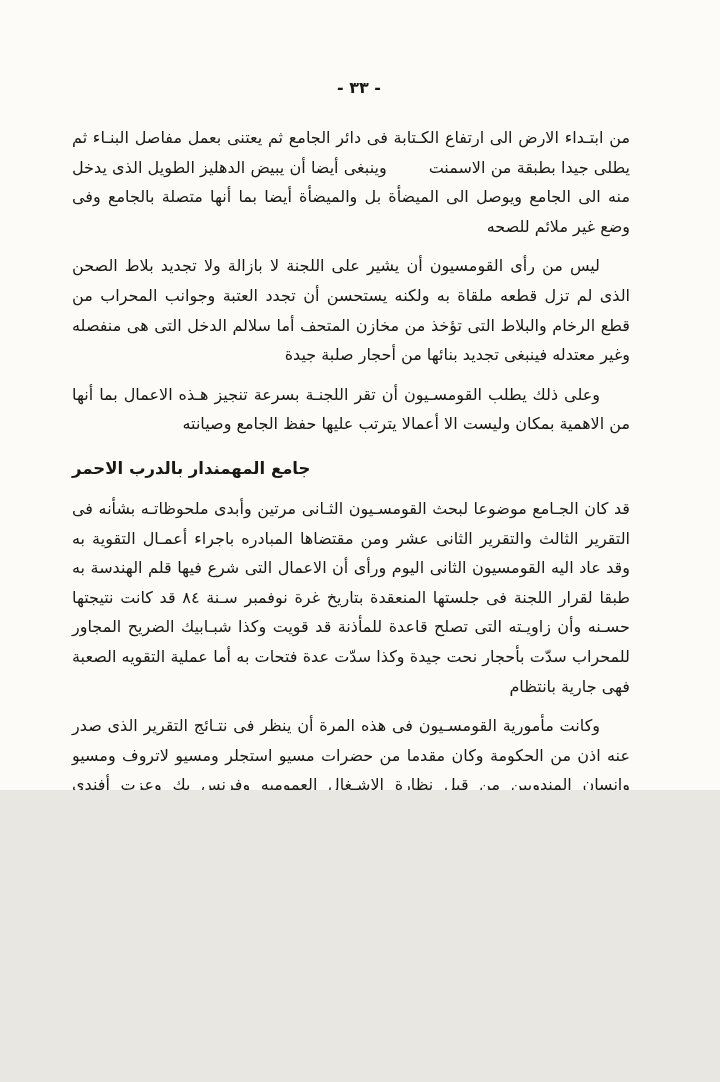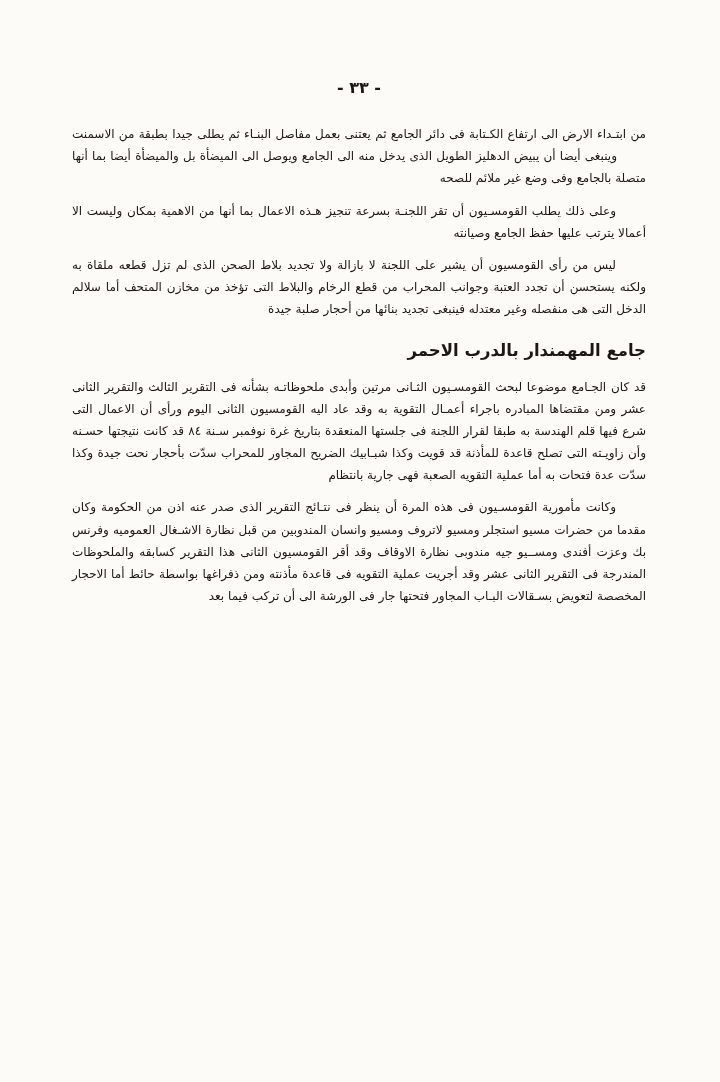--- a/index.html
+++ b/index.html
@@ -3,68 +3,68 @@
 <meta charset="utf-8">
 <style>
   html, body {
     margin: 0;
     padding: 0;
     background: #e9e7e2;
   }
   .page {
     position: relative;
     width: 720px;
-    height: 1082px;
+    height: 790px;
     margin: 0 auto;
     background: #fcfbf8;
     box-sizing: border-box;
     padding: 78px 74px 40px 72px;
     direction: rtl;
     font-family: "DejaVu Sans", sans-serif;
     color: #1b1712;
     overflow: hidden;
   }
   .page-number {
     text-align: center;
     font-size: 16px;
     letter-spacing: 3px;
     margin: 0 0 26px 0;
     font-weight: bold;
   }
   .body-text p {
-    margin: 0 0 10px 0;
-    font-size: 12px;
+    margin: 0 16px 10px 0;
+    font-size: 16px;
     line-height: 1.85;
     text-align: justify;
     text-justify: inter-word;
   }
   .body-text p.indent {
     text-indent: 30px;
   }
   .section-heading {
-    text-align: right;
+    text-align: left;
     font-size: 16.5px;
     font-weight: bold;
     margin: 20px 0 16px 0;
   }
 </style>
 </head>
 <body>
 
 <div class="page">
 
   <div class="page-number">- ٣٣ -</div>
 
   <div class="body-text">
 
     <p>من ابتـداء الارض الى ارتفاع الكـتابة فى دائر الجامع ثم يعتنى بعمل مفاصل البنـاء ثم يطلى جيدا بطبقة من الاسمنت &nbsp;&nbsp;&nbsp;&nbsp;&nbsp;&nbsp; وينبغى أيضا أن يبيض الدهليز الطويل الذى يدخل منه الى الجامع ويوصل الى الميضأة بل والميضأة أيضا بما أنها متصلة بالجامع وفى وضع غير ملائم للصحه</p>
 
+    <p class="indent">ليس من رأى القومسيون أن يشير على اللجنة لا بازالة ولا تجديد بلاط الصحن الذى لم تزل قطعه ملقاة به ولكنه يستحسن أن تجدد العتبة وجوانب المحراب من قطع الرخام والبلاط التى تؤخذ من مخازن المتحف أما سلالم الدخل التى هى منفصله وغير معتدله فينبغى تجديد بنائها من أحجار صلبة جيدة</p>
+
     <p class="indent">وعلى ذلك يطلب القومسـيون أن تقر اللجنـة بسرعة تنجيز هـذه الاعمال بما أنها من الاهمية بمكان وليست الا أعمالا يترتب عليها حفظ الجامع وصيانته</p>
-
-    <p class="indent">ليس من رأى القومسيون أن يشير على اللجنة لا بازالة ولا تجديد بلاط الصحن الذى لم تزل قطعه ملقاة به ولكنه يستحسن أن تجدد العتبة وجوانب المحراب من قطع الرخام والبلاط التى تؤخذ من مخازن المتحف أما سلالم الدخل التى هى منفصله وغير معتدله فينبغى تجديد بنائها من أحجار صلبة جيدة</p>
 
     <div class="section-heading">جامع المهمندار بالدرب الاحمر</div>
 
 
     <p>قد كان الجـامع موضوعا لبحث القومسـيون الثـانى مرتين وأبدى ملحوظاتـه بشأنه فى التقرير الثالث والتقرير الثانى عشر ومن مقتضاها المبادره باجراء أعمـال التقوية به وقد عاد اليه القومسيون الثانى اليوم ورأى أن الاعمال التى شرع فيها قلم الهندسة به طبقا لقرار اللجنة فى جلستها المنعقدة بتاريخ غرة نوفمبر سـنة ٨٤ قد كانت نتيجتها حسـنه وأن زاويـته التى تصلح قاعدة للمأذنة قد قويت وكذا شبـابيك الضريح المجاور للمحراب سدّت بأحجار نحت جيدة وكذا سدّت عدة فتحات به أما عملية التقويه الصعبة فهى جارية بانتظام</p>
 
     <p class="indent">وكانت مأمورية القومسـيون فى هذه المرة أن ينظر فى نتـائج التقرير الذى صدر عنه اذن من الحكومة وكان مقدما من حضرات مسيو استجلر ومسيو لاتروف ومسيو وانسان المندوبين من قبل نظارة الاشـغال العموميه وفرنس بك وعزت أفندى ومســيو جيه مندوبى نظارة الاوقاف وقد أقر القومسيون الثانى هذا التقرير كسابقه والملحوظات المندرجة فى التقرير الثانى عشر وقد أجريت عملية التقويه فى قاعدة مأذنته ومن ذفراغها بواسطة حائط أما الاحجار المخصصة لتعويض بسـقالات البـاب المجاور فتحتها جار فى الورشة الى أن تركب فيما بعد</p>
 
   </div>
 

